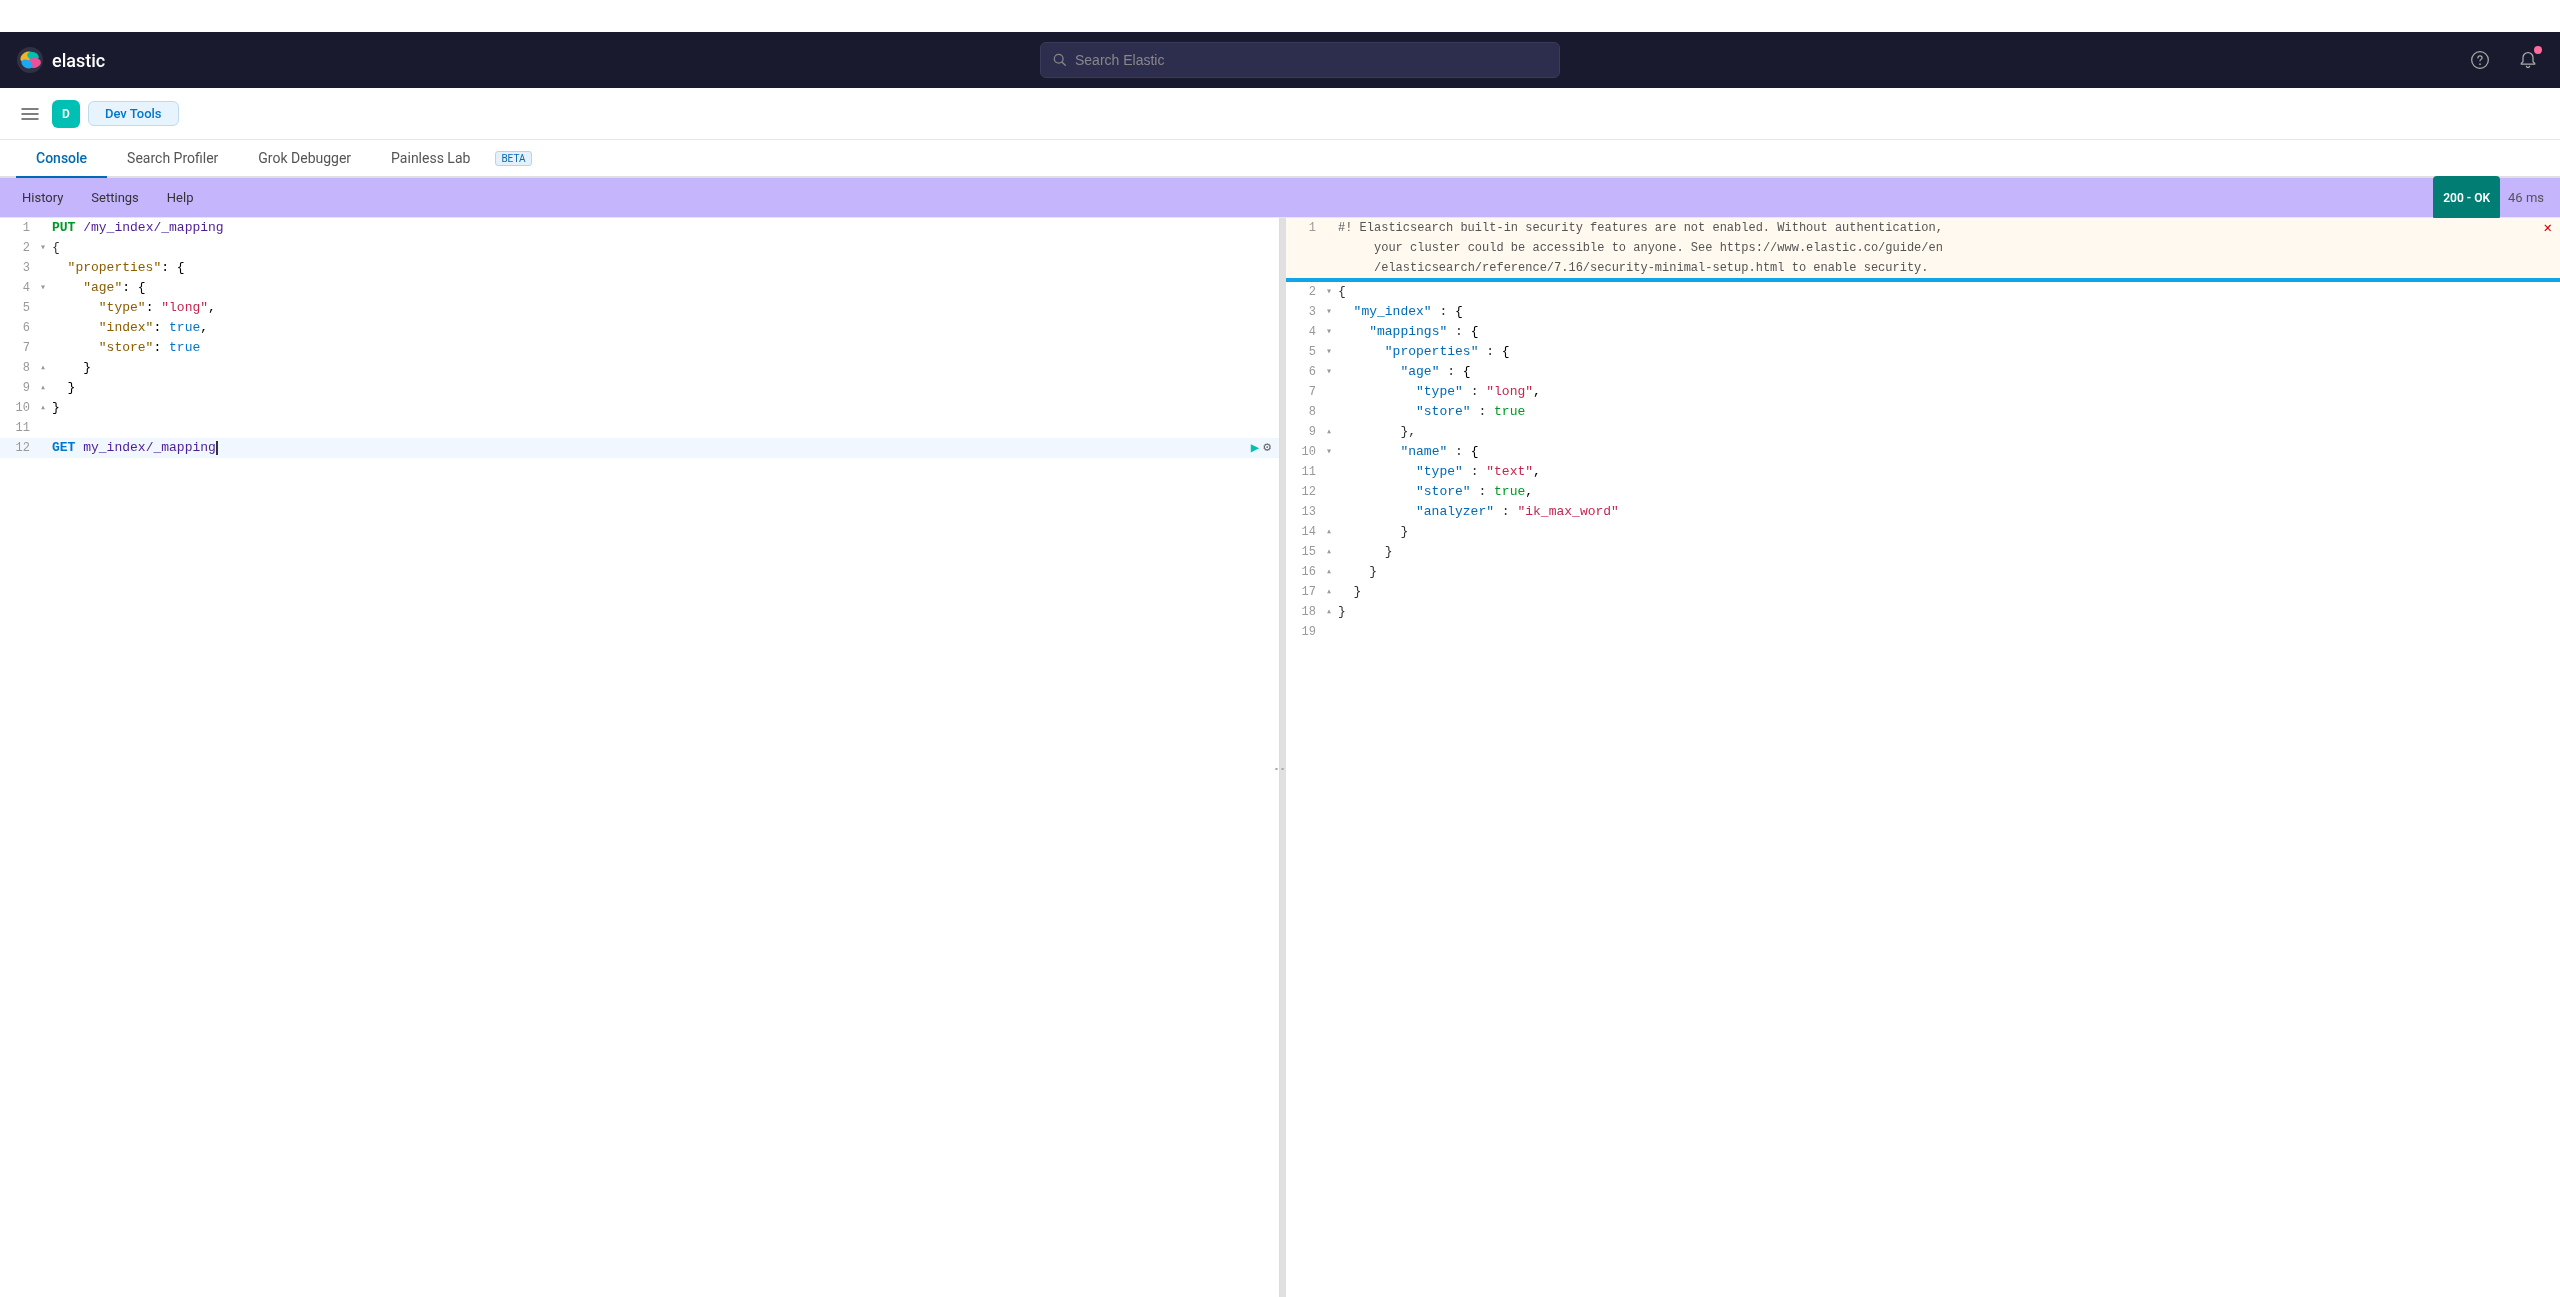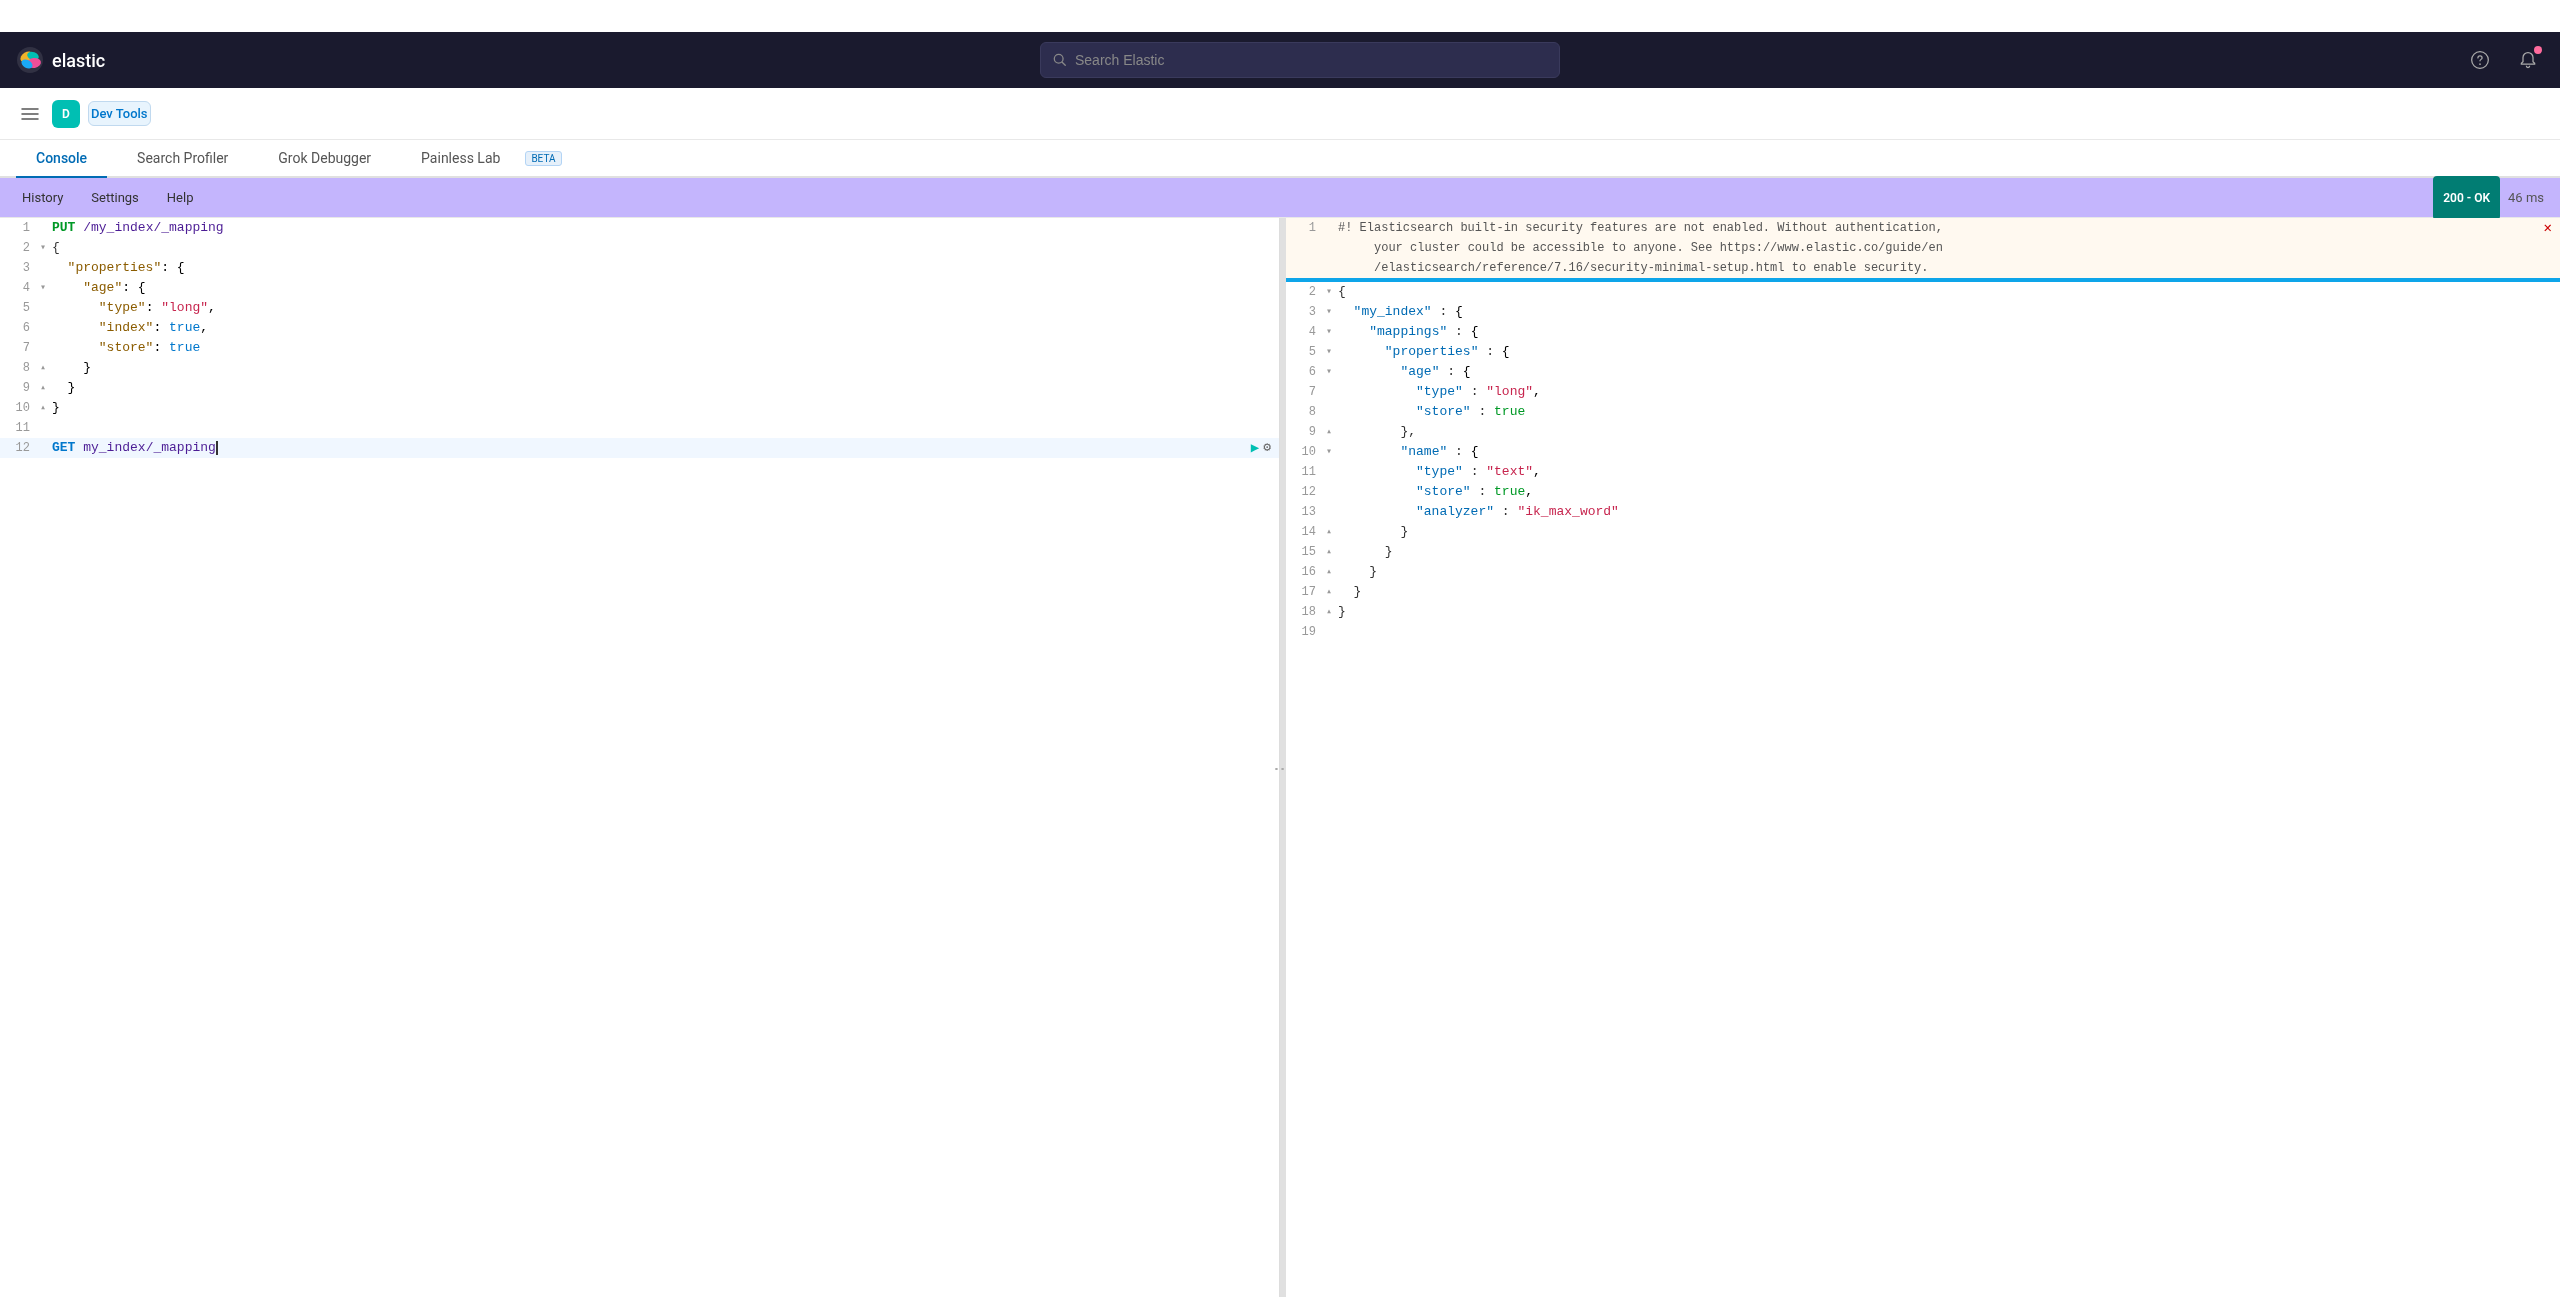--- a/index.html
+++ b/index.html
@@ -107,35 +107,35 @@
       justify-content: center;
       color: #fff;
       font-size: 12px;
       font-weight: 600;
       cursor: pointer;
     }
     .app-title-btn {
       background: #e8f4fd;
       border: 1px solid #c0d9ef;
       border-radius: 6px;
-      padding: 4px 2px;
+      padding: 4px 16px;
       font-size: 13px;
       color: #0077cc;
       cursor: pointer;
       font-weight: 500;
     }
 
     
     .tabs-bar {
       background: #fff;
       border-bottom: 2px solid #e0e0e0;
       display: flex;
       align-items: center;
       padding: 0 16px;
-      gap: 10px;
+      gap: 0;
     }
     .tab {
       padding: 10px 20px;
       font-size: 14px;
       cursor: pointer;
       color: #555;
       border-bottom: 2px solid transparent;
       margin-bottom: -2px;
       font-weight: 400;
       display: flex;

